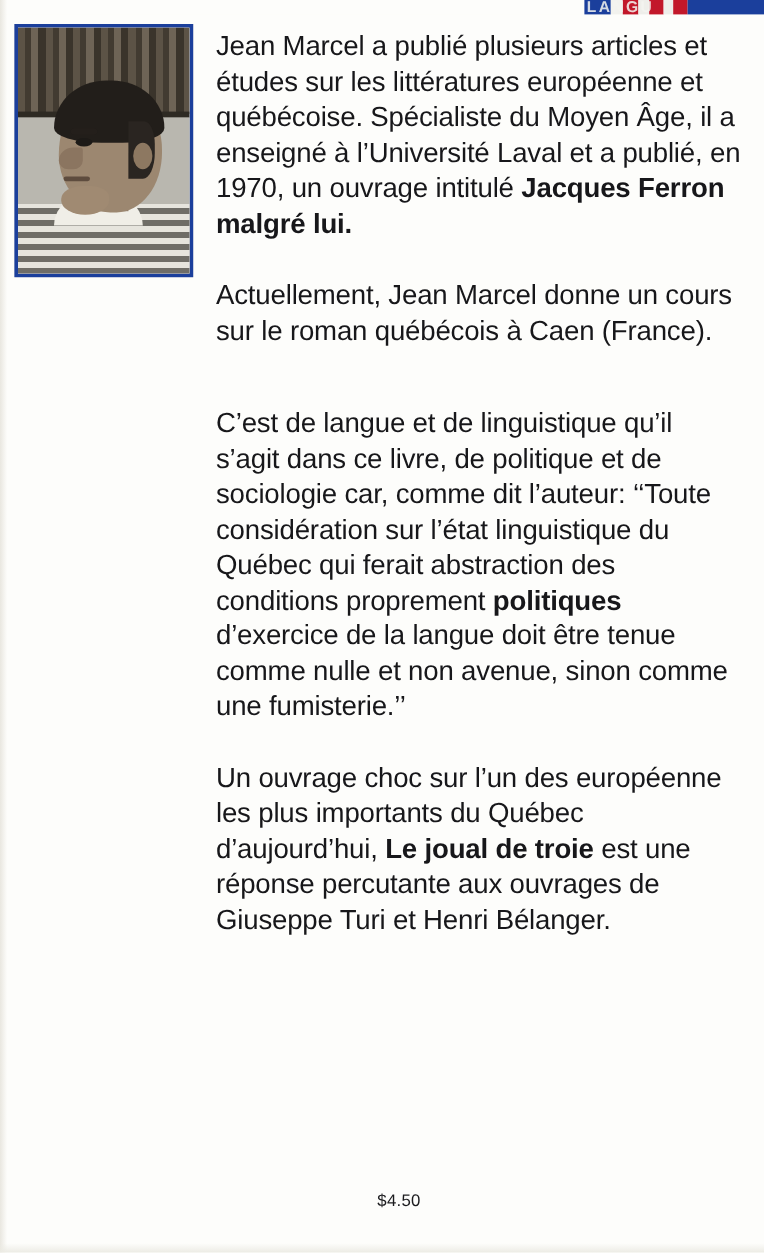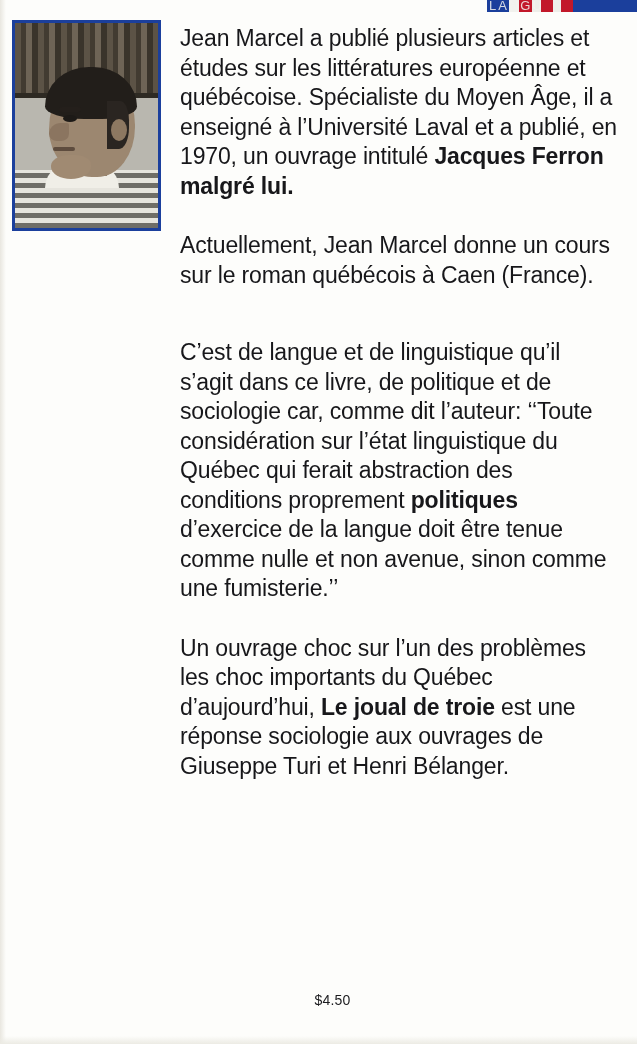--- a/index.html
+++ b/index.html
@@ -40,21 +40,21 @@
   .bar-red3       { left: 561px; width: 12px;  background: #c2182a; }
   .bar-blue-right { left: 573px; width: 64px;  background: #1b3f9c; }
   .bar-letters {
     position: absolute;
     top: 0;
     left: 489px;
     width: 148px;
     height: 12px;
     color: #f4f4f0;
     font-size: 13px;
-    font-weight: normal;
+    font-weight: bold;
     letter-spacing: 2px;
     line-height: 12px;
     overflow: hidden;
     opacity: 0.85;
   }
 
   
   .photo-frame {
     position: absolute;
     left: 12px;
@@ -218,21 +218,21 @@
       <div class="ph-nose"></div>
       <div class="ph-lip"></div>
       <div class="ph-chin"></div>
     </div>
   </div>
 
   <div class="text-col">
     <p class="para"><span>Jean Marcel a publié plusieurs articles et études sur les littératures européenne et québécoise. Spécialiste du Moyen Âge, il a enseigné à l’Université Laval et a publié, en 1970, un ouvrage intitulé </span><span class="bold">Jacques Ferron malgré lui.</span></p>
     <p class="para"><span>Actuellement, Jean Marcel donne un cours sur le roman québécois à Caen (France).</span></p>
     <p class="para gap-big"><span>C’est de langue et de linguistique qu’il s’agit dans ce livre, de politique et de sociologie car, comme dit l’auteur: ‘‘Toute considération sur l’état linguistique du Québec qui ferait abstraction des conditions proprement </span><span class="bold">politiques</span><span> d’exercice de la langue doit être tenue comme nulle et non avenue, sinon comme une fumisterie.’’</span></p>
-    <p class="para"><span>Un ouvrage choc sur l’un des problèmes les choc importants du Québec d’aujourd’hui, </span><span class="bold">Le joual de troie</span><span> est une réponse sociologie aux ouvrages de Giuseppe Turi et Henri Bélanger.</span></p>
+    <p class="para"><span>Un ouvrage choc sur l’un des européenne les plus importants du Québec d’aujourd’hui, </span><span class="bold">Le joual de troie</span><span> est une réponse percutante aux ouvrages de Giuseppe Turi et Henri Bélanger.</span></p>
   </div>
 
   <div class="price">
     <span>$4.50</span>
   </div>
 
   <div class="edge-left"></div>
   <div class="edge-bottom"></div>
 </div>
 

